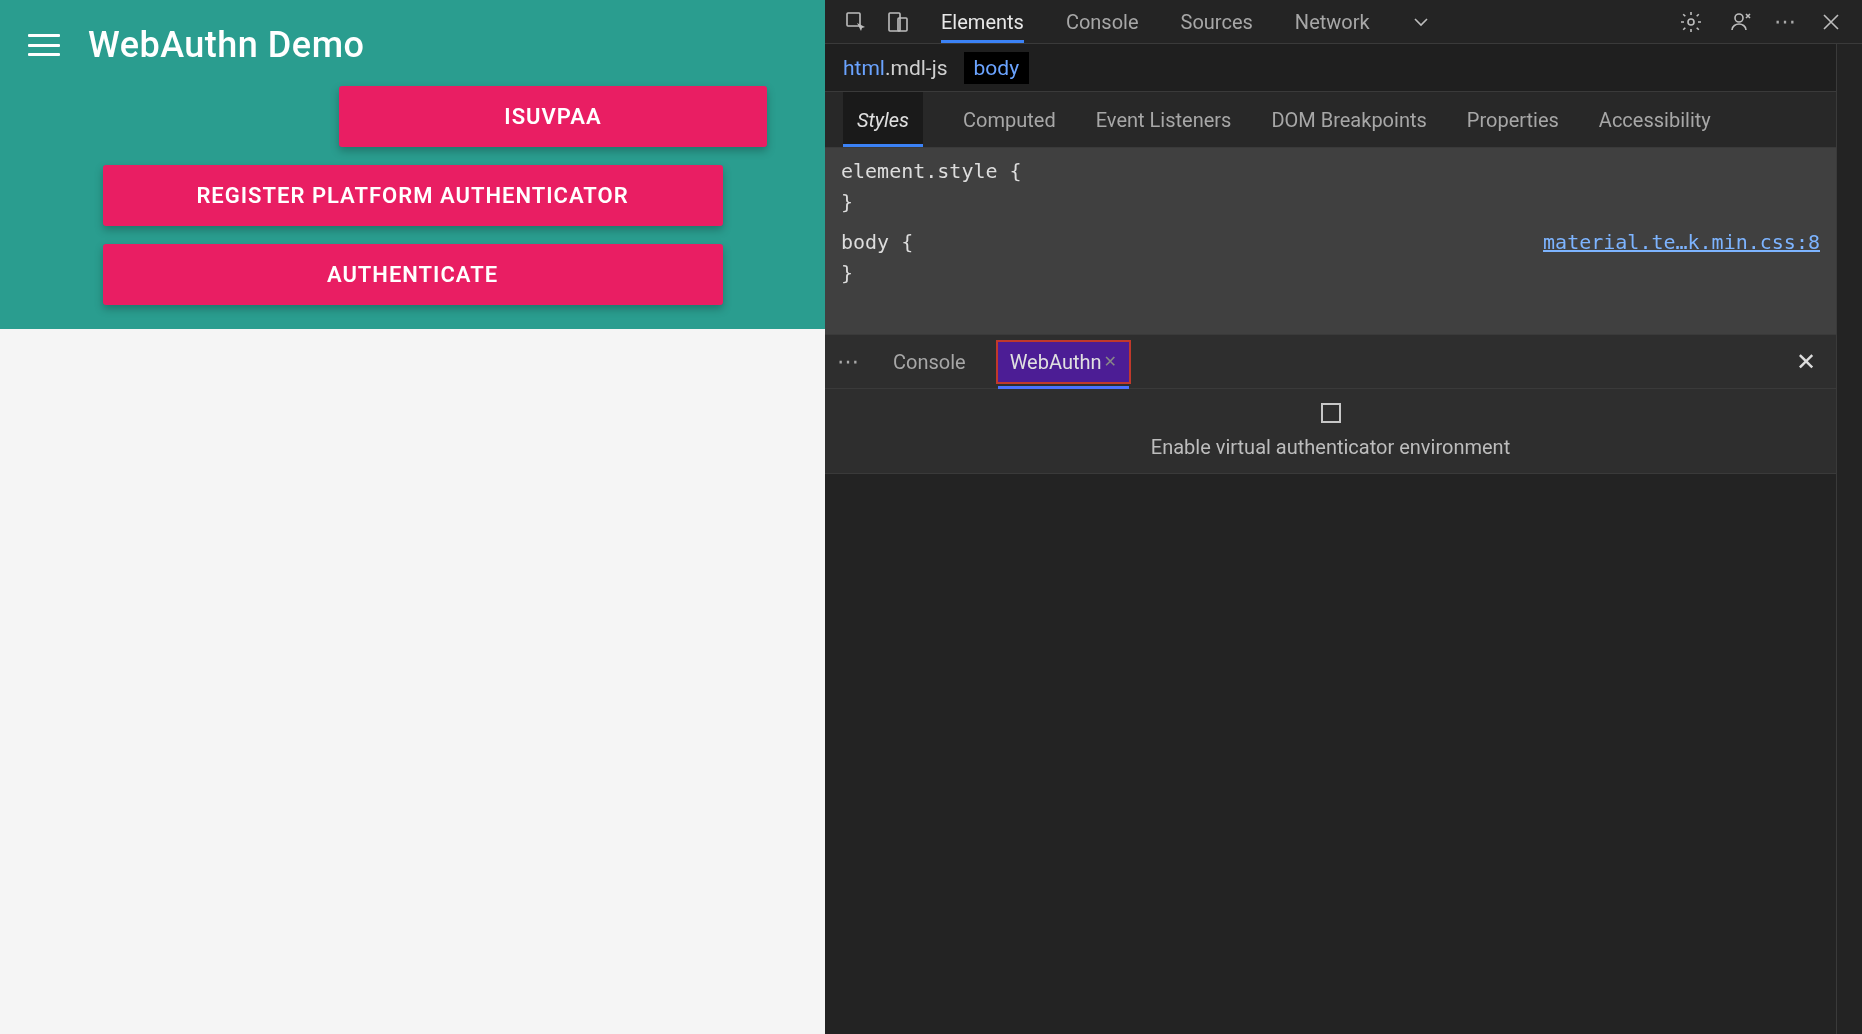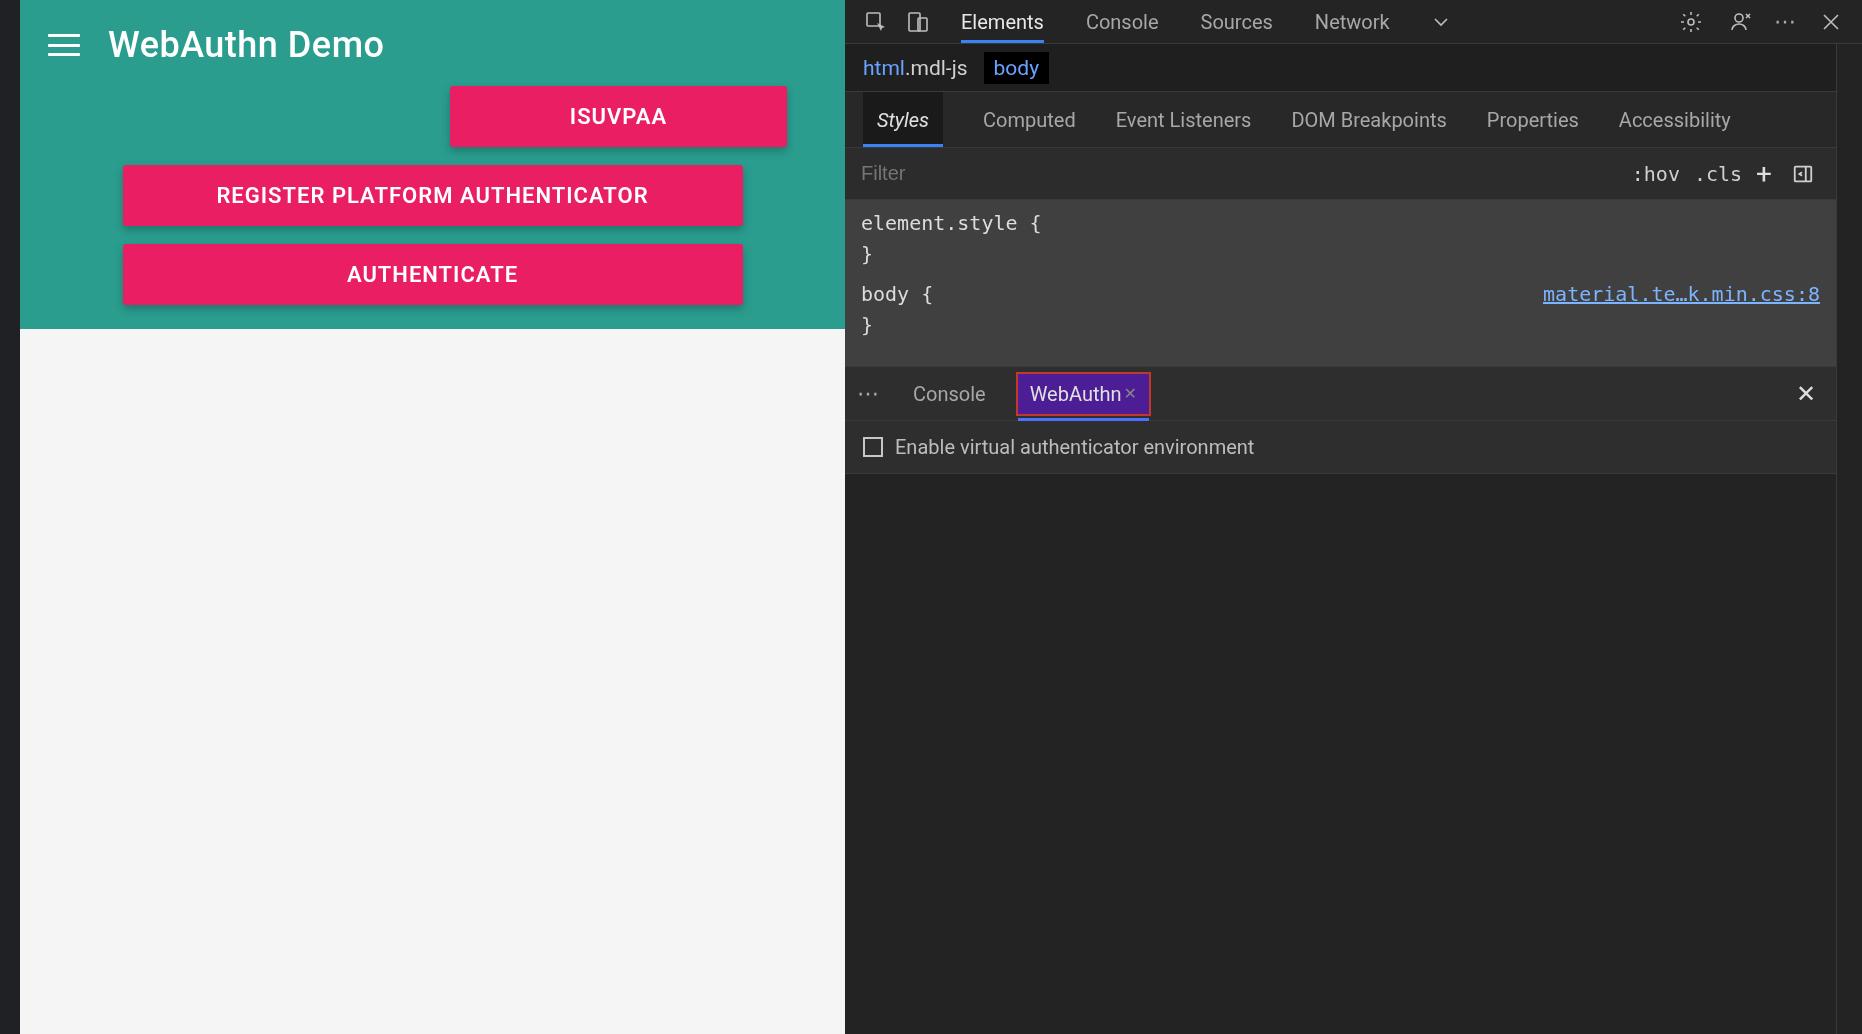--- a/index.html
+++ b/index.html
@@ -1,33 +1,33 @@
 <!DOCTYPE html>
 <html><head>
 <meta charset="utf-8">
 <style>
   * { box-sizing: border-box; margin: 0; padding: 0; }
   html, body { width: 1862px; height: 1034px; font-family: -apple-system, "Segoe UI", Roboto, Arial, sans-serif; background:#202124; overflow:hidden; }
-  .root { display:flex; width:100%; height:100%;padding-left:20px; }
+  .root { display:flex; width:100%; height:100%; }
 
   
   .viewport { width: 825px; height: 100%; background:#f5f5f5; display:flex; flex-direction:column; }
   .app-header { background:#2a9d8f; color:#fff; padding:12px 0 24px 0; }
   .app-header-top { display:flex; align-items:center; gap:28px; padding:12px 28px 14px 28px; }
   .hamburger { display:inline-flex; flex-direction:column; justify-content:space-between; width:32px; height:22px; cursor:pointer; }
   .hamburger span { height:3px; background:#fff; border-radius:1px; }
   .app-title { font-size:36px; font-weight:500; letter-spacing:.5px; }
   .app-buttons { display:flex; flex-direction:column; align-items:center; gap:18px; padding: 6px 30px 0 30px; }
   .pink-btn {
     background:#e91e63; color:#fff; border:none; border-radius:3px;
     font-size:22px; font-weight:600; letter-spacing:1px;
     padding:18px 0; cursor:pointer; box-shadow:0 4px 8px rgba(0,0,0,.25);
     font-family:inherit;
   }
-  .btn-narrow { width:337px; align-self:flex-end; margin-right:28px; }
+  .btn-narrow { width:428px; align-self:flex-end; margin-right:28px; }
   .btn-wide   { width:620px; }
 
   
   .devtools { flex:1; background:#242424; color:#bdbdbd; display:flex; flex-direction:column; font-size:20px; }
   .dt-toolbar { height:44px; display:flex; align-items:center; padding:0 14px; border-bottom:1px solid #3a3a3a; gap:8px; }
   .dt-icon-btn { width:34px; height:34px; display:flex; align-items:center; justify-content:center; color:#bdbdbd; cursor:pointer; }
   .dt-icon-btn svg { width:24px; height:24px; stroke:#bdbdbd; fill:none; stroke-width:1.6; }
   .dt-tabs { display:flex; height:100%; gap:26px; margin-left:10px; flex:1; align-items:center; }
   .dt-tab { height:100%; display:flex; align-items:center; color:#a7a7a7; cursor:pointer; padding:0 8px; position:relative; }
   .dt-tab.active { color:#e8e8e8; }
@@ -57,21 +57,21 @@
   .src-link { float:right; color:#7db4ff; text-decoration:underline; cursor:pointer; }
 
   .drawer { margin-top:auto; border-top:1px solid #3a3a3a; }
   .drawer-tabs { height:54px; background:#2e2e2e; display:flex; align-items:center; gap:20px; padding:0 12px; border-bottom:1px solid #3a3a3a;}
   .drawer-tab { color:#a7a7a7; cursor:pointer; padding:6px 12px; height:40px; display:flex; align-items:center; position:relative;}
   .drawer-tab.active { background:#4c1d95; color:#e0e0e0; outline:2px solid #c0392b; }
   .drawer-tab.active::after { content:""; position:absolute; bottom:-7px; left:0; right:0; height:3px; background:#4a72ff; }
   .drawer-close-x { color:#888; font-size:16px; margin-left:2px; }
   .drawer-spacer { flex:1; }
   .drawer-x { font-size:24px; color:#ddd; cursor:pointer; padding:0 8px; }
-  .drawer-body { background:#2e2e2e; padding:14px 18px; display:flex; align-items:center; gap:12px; border-bottom:1px solid #3a3a3a;}
+  .drawer-body { background:#2e2e2e; padding:14px 18px; display:flex; align-items:center; gap:12px; border-bottom:1px solid #3a3a3a;flex-direction:column;}
   .chk { width:20px; height:20px; border:2px solid #c7c7c7; background:transparent; cursor:pointer; }
   .drawer-fill { flex:1; background:#232323; min-height:560px; }
 
   .right-scroll { width:26px; background:#232323; border-left:1px solid #3a3a3a; }
   .devtools-inner { display:flex; flex:1; min-height:0; }
   .devtools-main { flex:1; display:flex; flex-direction:column; min-height:0; }
   .elm-area { flex:1; display:flex; flex-direction:column; }
   .drawer-wrap { display:flex; flex-direction:column; }
 
   .dots { letter-spacing:2px; font-size:22px; color:#aaa; cursor:pointer; }
@@ -160,33 +160,20 @@
 
         <div class="styles-tabs">
           <div class="styles-tab active">Styles</div>
           <div class="styles-tab">Computed</div>
           <div class="styles-tab">Event Listeners</div>
           <div class="styles-tab">DOM Breakpoints</div>
           <div class="styles-tab">Properties</div>
           <div class="styles-tab">Accessibility</div>
         </div>
 
-        <div class="filter-row">
-          <input class="filter-input" placeholder="Filter" style="">
-          <span class="filter-chip">:hov</span>
-          <span class="filter-chip">.cls</span>
-          <span class="plus">+</span>
-          <span class="dt-icon-btn side-toggle">
-            <svg viewBox="0 0 24 24">
-                <rect x="3" y="4" width="18" height="16" rx="1"></rect>
-                <line x1="15" y1="4" x2="15" y2="20"></line>
-                <path d="M11 10l-3 2 3 2"></path>
-              </svg>
-          </span>
-        </div>
 
         <div class="css-pane elm-area">
           <div class="rule">
             <div>element.style {</div>
             <div>}</div>
           </div>
           <div class="rule">
             <span class="src-link">material.te…k.min.css:8</span>
             <div>body {</div>
             <div>}</div>

